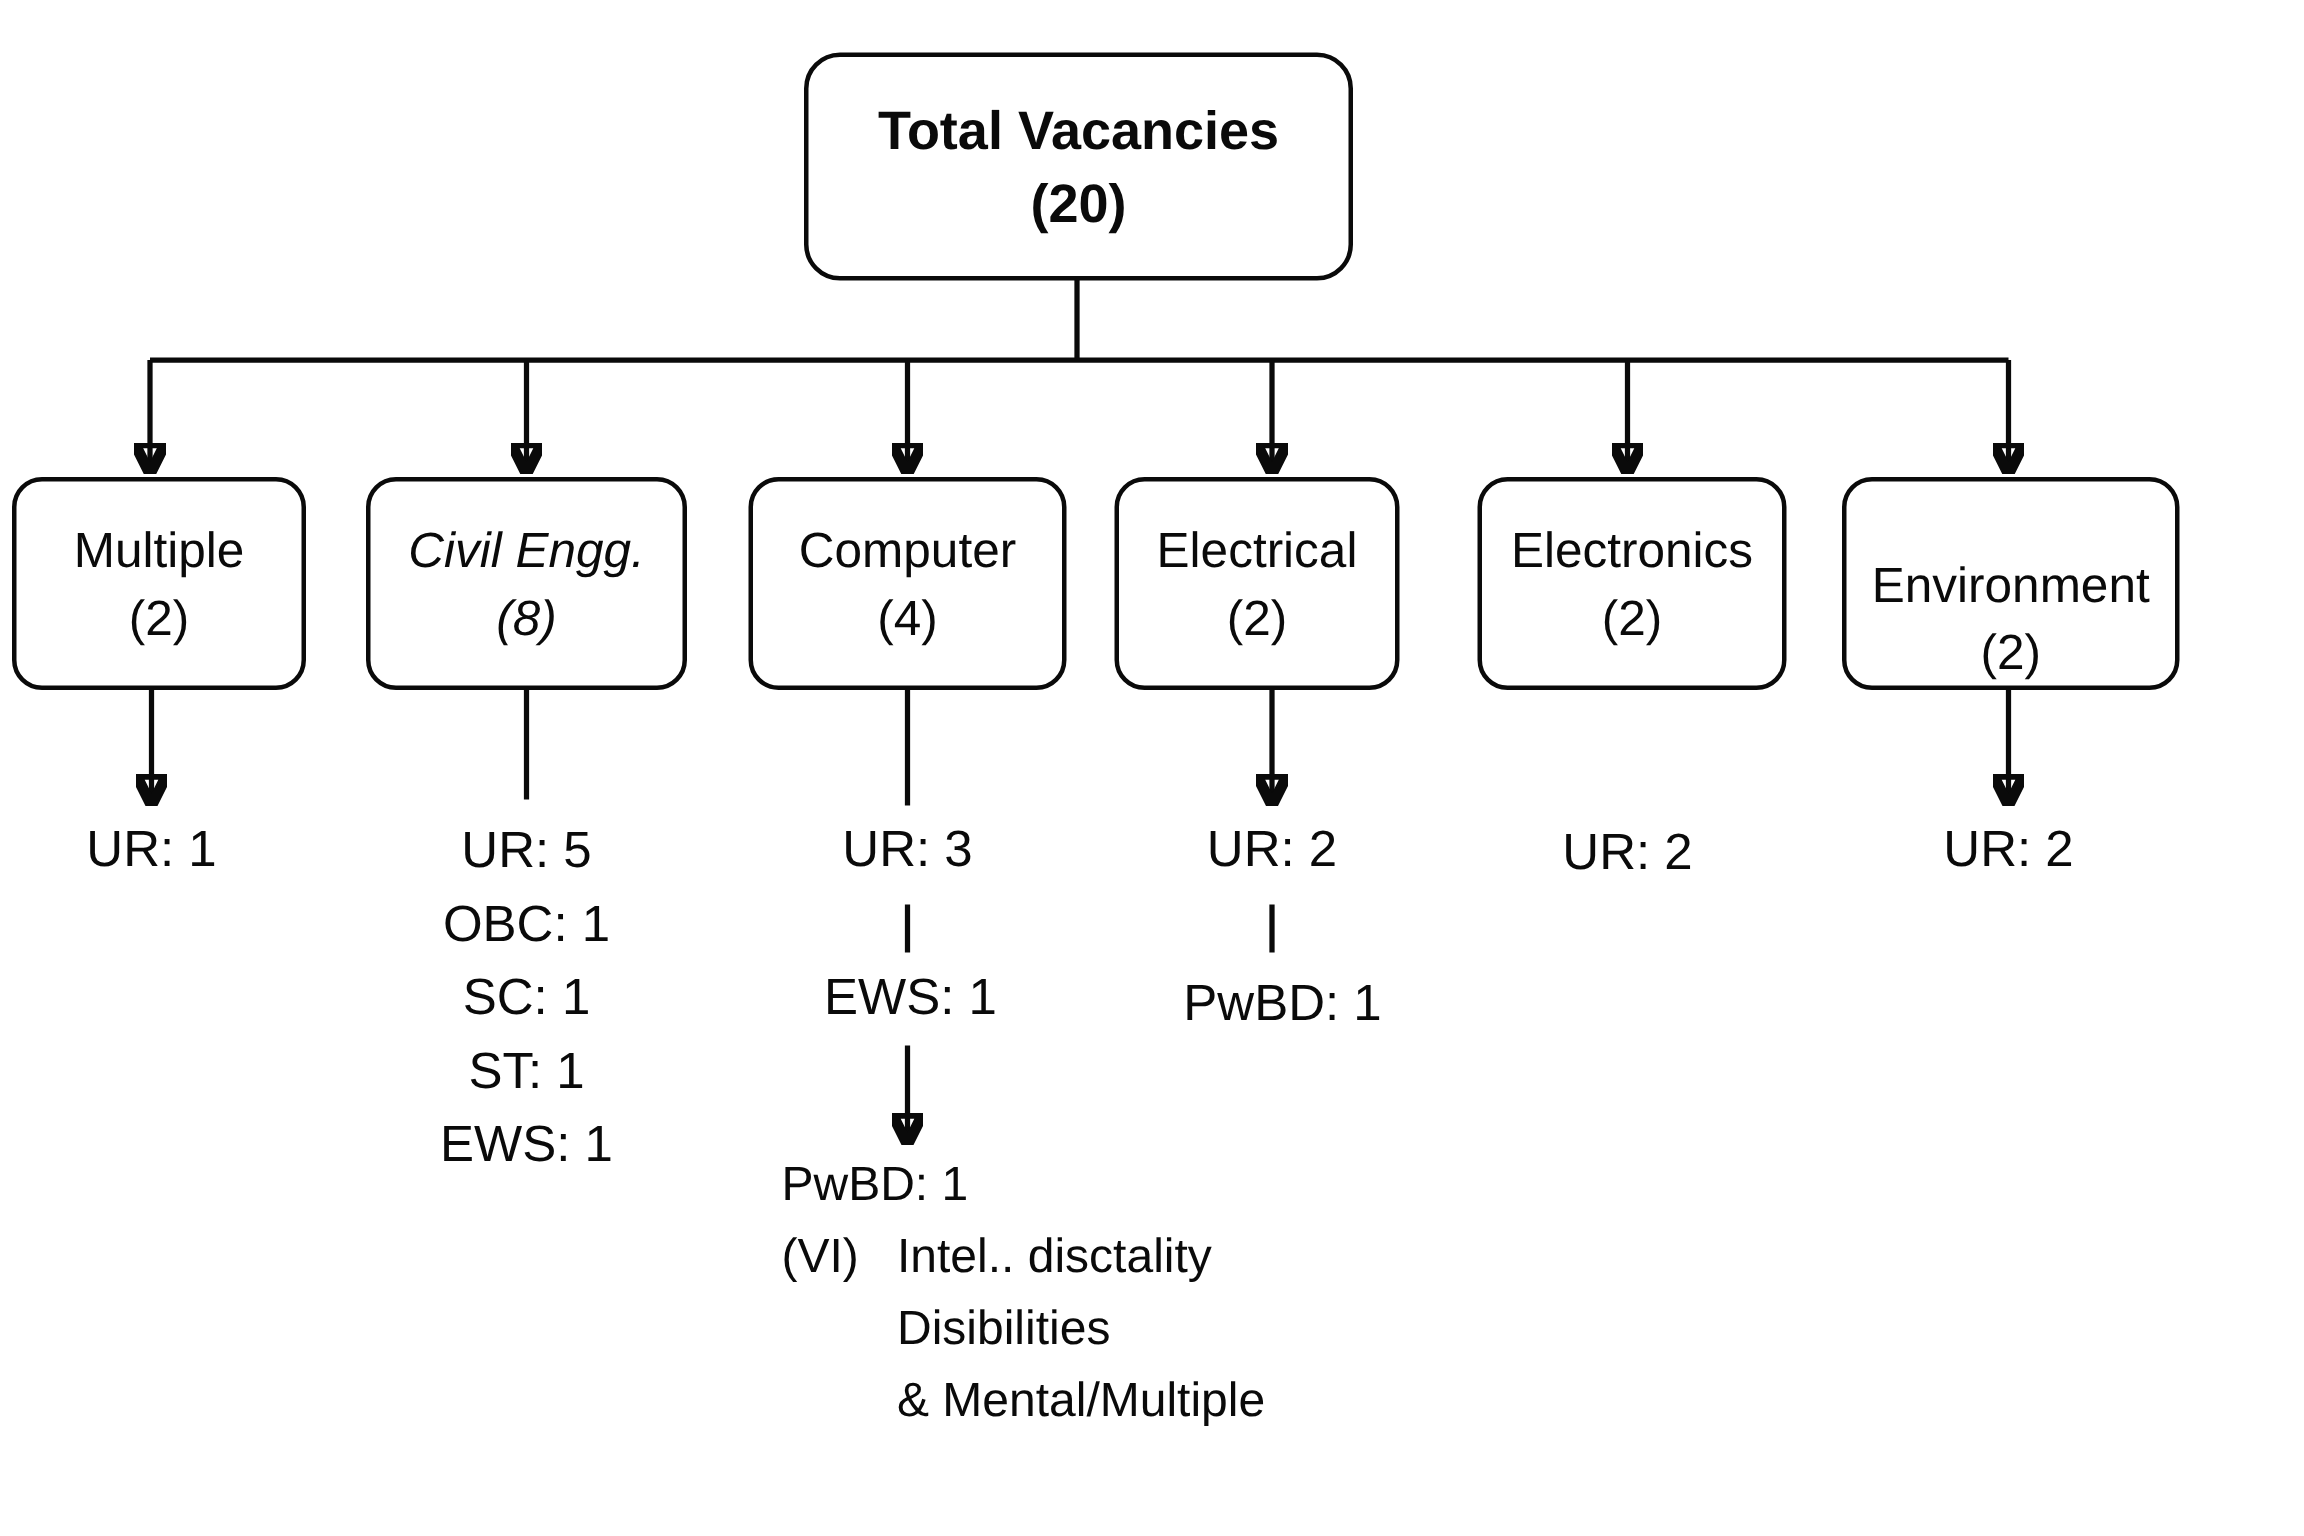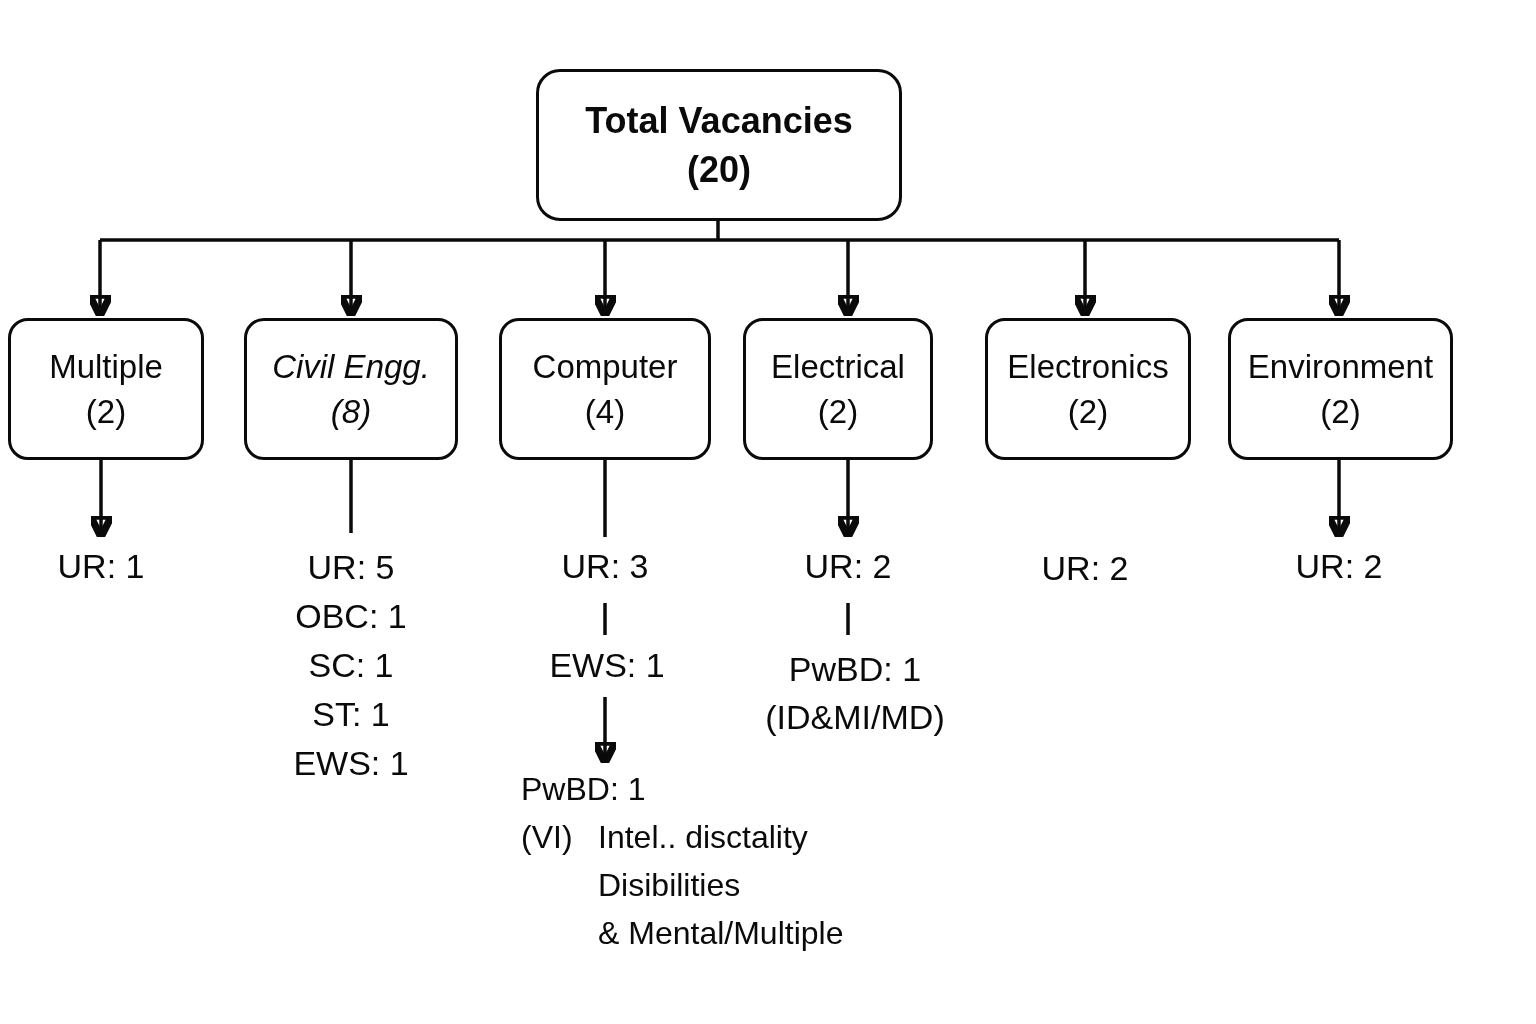--- a/index.html
+++ b/index.html
@@ -20,21 +20,21 @@
     border: 3.5px solid #0a0a0a;
     border-radius: 20px;
     background: #ffffff;
     display: flex;
     flex-direction: column;
     align-items: center;
     justify-content: center;
     text-align: center;
   }
   .node .nl, .node .nc { font-size: 33px; line-height: 45px; white-space: nowrap; }
-  .node.top { border-radius: 24px; margin-top: 34px; }
+  .node.top { border-radius: 24px; }
   .node.top .nl, .node.top .nc { font-size: 36px; font-weight: 700; line-height: 49px; }
   .lbl {
     position: absolute;
     transform: translateX(-50%);
     font-size: 34px;
     line-height: 40px;
     white-space: nowrap;
     text-align: center;
   }
   .stack { line-height: 49px; }
@@ -103,21 +103,21 @@
     <div class="nc">(4)</div>
   </div>
   <div class="node" style="left:743px; top:318px; width:190px; height:142px;">
     <div class="nl">Electrical</div>
     <div class="nc">(2)</div>
   </div>
   <div class="node" style="left:985px; top:318px; width:206px; height:142px;justify-content:center;">
     <div class="nl">Electronics</div>
     <div class="nc">(2)</div>
   </div>
-  <div class="node" style="left:1228px; top:318px; width:225px; height:142px;">
+  <div class="node" style="left:1228px; top:318px; width:225px; height:142px;justify-content:flex-end;">
     <div class="nl">Environment</div>
     <div class="nc">(2)</div>
   </div>
 
   <div class="lbl" style="left:101px; top:546px;">UR: 1</div>
 
   <div class="lbl stack" style="left:351px; top:543px;">
     <div>UR: 5</div>
     <div>OBC: 1</div>
     <div>SC: 1</div>
@@ -133,20 +133,19 @@
     <div>
       <span class="vi-col">(VI)</span><span>Intel.. disctality</span>
     </div>
     <div class="indent">Disibilities</div>
     <div class="indent">&amp; Mental/Multiple</div>
   </div>
 
   <div class="lbl" style="left:848px; top:546px;">UR: 2</div>
   <div class="lbl stack" style="left:855px; top:645px; line-height:48px;">
     <div>PwBD: 1</div>
-    <div>(ID&amp;MI/MD)</div>
   </div>
 
   <div class="lbl" style="left:1085px; top:548px;">UR: 2</div>
 
   <div class="lbl" style="left:1339px; top:546px;">UR: 2</div>
 
 </div>
 
 </body></html>

